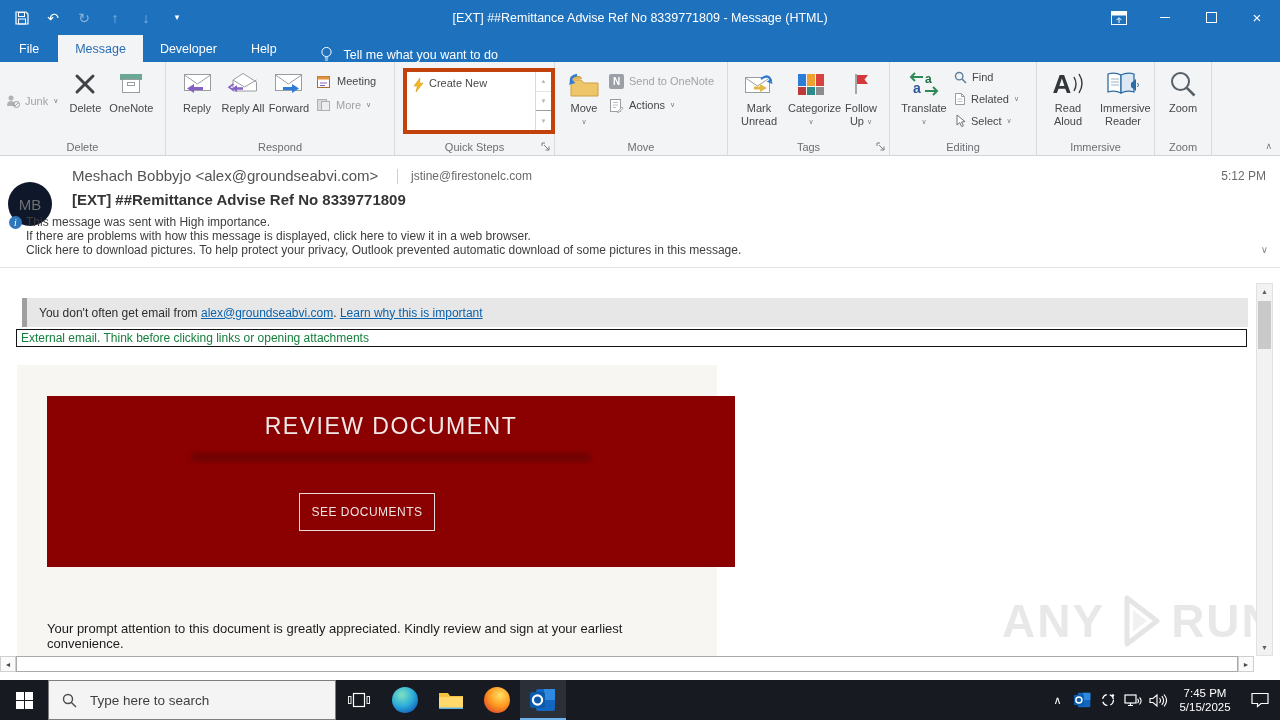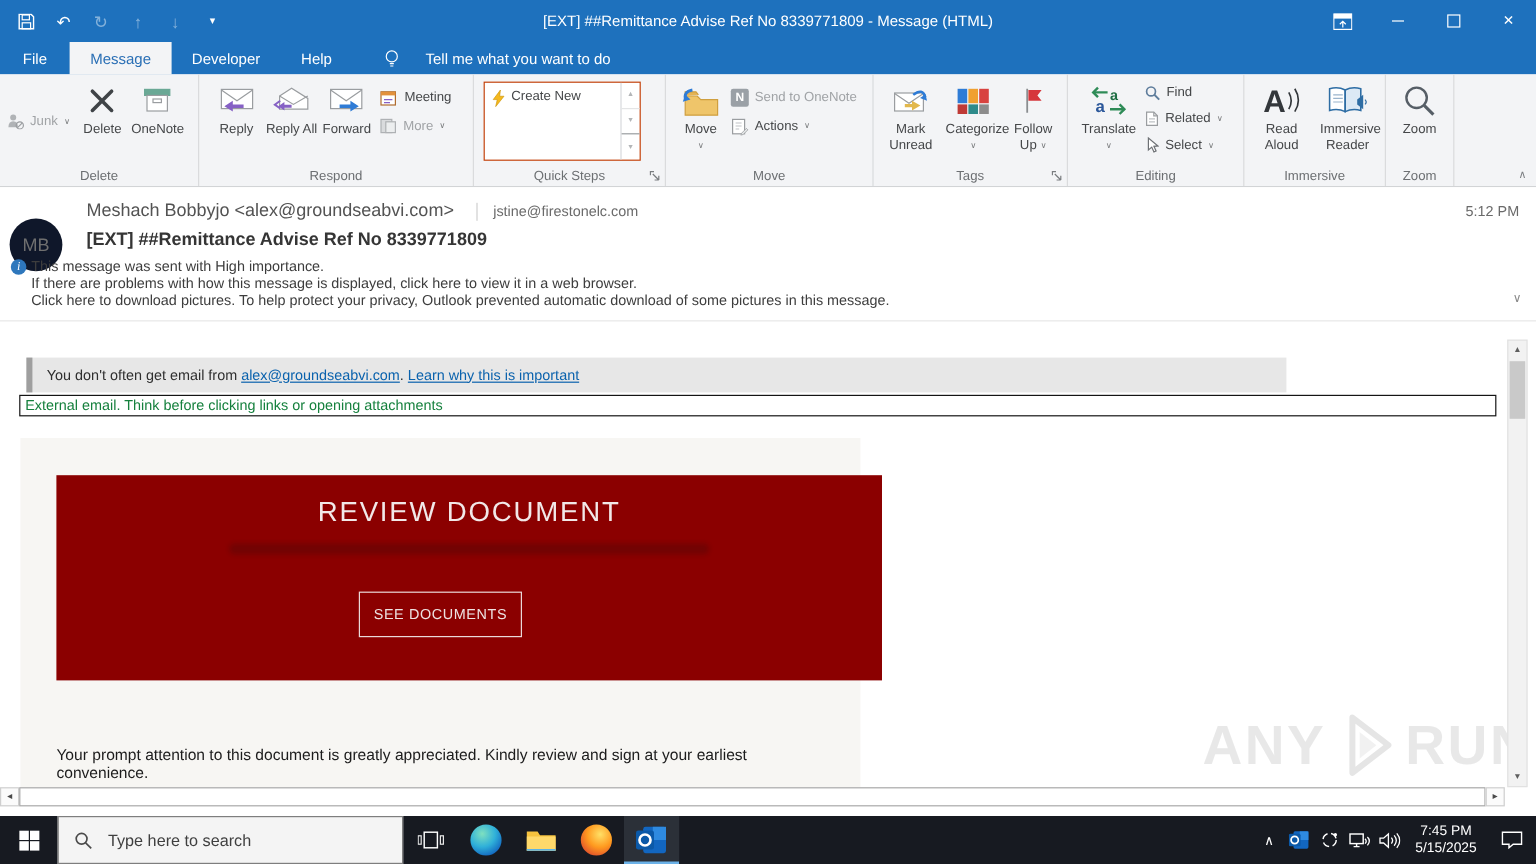--- a/index.html
+++ b/index.html
@@ -14,55 +14,55 @@
   .title-text{position:absolute;left:0;right:0;top:0;height:35px;display:flex;align-items:center;justify-content:center;font-size:12.5px;pointer-events:none}
   .winctl{position:absolute;right:0;top:0;height:35px;display:flex}
   .winbtn{width:46px;height:35px;display:flex;align-items:center;justify-content:center;font-size:15px}
   .min-glyph{width:10px;height:1px;background:#fff}
   .restore-glyph{width:9px;height:9px;border:1px solid #fff;position:relative;background:#1e71bd}
   .restore-glyph:before{content:"";position:absolute;left:2px;top:-4px;width:9px;height:9px;border:1px solid #fff;z-index:-1}
   
   .tabrow{position:absolute;left:0;top:35px;width:1280px;height:27px;background:#1e71bd;display:flex;color:#fff;font-size:12.5px}
   .tab{padding:0 17px;display:flex;align-items:center}
   .tab.sel{background:#f3f4f6;color:#2a6fb5}
-  .tellme{display:flex;align-items:center;gap:22px;margin-left:26px}
+  .tellme{display:flex;align-items:flex-end;gap:11px;margin-left:26px}
   
   .ribbon{position:absolute;left:0;top:62px;width:1280px;height:94px;background:#f3f4f6;border-bottom:1px solid #d2d4d6;box-sizing:border-box;font-size:11px;color:#454749}
   .rg{position:absolute;top:0;height:93px;border-right:1px solid #dadbdd;box-sizing:border-box}
   .rg-label{position:absolute;bottom:2px;left:0;right:0;text-align:center;font-size:11px;color:#6c6f72}
   .rg-row{display:flex;align-items:flex-start;height:76px}
   .bb{display:flex;flex-direction:column;align-items:center;width:46px;padding-top:4px;text-align:center;line-height:13px}
   .bb .ic{height:36px;display:flex;align-items:center;justify-content:center}
   .bb .lbl{max-width:46px}
   .chev{font-size:7px;color:#7a7c7e;vertical-align:1px}
   .smallcol{display:flex;flex-direction:column;justify-content:flex-start;gap:6px;padding-top:10px}
   .sbtn{display:flex;align-items:center;gap:5px;height:18px;white-space:nowrap}
   .grayed{color:#a0a3a6}
   .launcher{position:absolute;right:3px;bottom:3px;width:10px;height:10px}
-  .qs-panel{margin:6px 0 0 8px;width:131px;height:66px;background:#fff;border:1px solid #c2410c;box-sizing:border-box;display:flex}
+  .qs-panel{margin:6px 0 0 8px;width:152px;height:66px;background:#fff;border:4px solid #c2410c;box-sizing:border-box;display:flex}
   .qs-list{flex:1;padding:5px 0 0 6px;display:flex;align-items:flex-start;gap:5px}
   .qs-spin{width:15px;border-left:1px solid #d8dadc;display:flex;flex-direction:column}
   .qs-spin span{flex:1;display:flex;align-items:center;justify-content:center;font-size:6px;color:#b3b5b7}
   .qs-spin span+span{border-top:1px solid #e4e5e6}
   .catgrid{display:grid;grid-template-columns:8px 8px 8px;grid-template-rows:12px 8px;gap:1px}
   .catgrid i{display:block}
   
   .mheader{position:absolute;left:0;top:156px;width:1280px;height:112px;background:#fff;border-bottom:1px solid #e2e2e2;box-sizing:border-box}
   .avatar{position:absolute;left:8px;top:26px;width:44px;height:44px;border-radius:50%;background:#0f172a;color:#6f6f6f;display:flex;align-items:center;justify-content:center;font-size:15px}
   .fromline{position:absolute;left:72px;top:11px;font-size:15px;color:#535353}
   .hdrsep{position:absolute;left:397px;top:13px;height:15px;border-left:1px solid #cfcfcf}
   .toline{position:absolute;left:411px;top:13px;font-size:12px;color:#6a6a6a}
   .time{position:absolute;right:14px;top:13px;font-size:12px;color:#6a6a6a}
   .subject{position:absolute;left:72px;top:35px;font-size:15px;font-weight:700;color:#353535}
   .infoicon{position:absolute;left:9px;top:60px;width:13px;height:13px;border-radius:50%;background:#2e77bc;color:#fff;font-size:10px;font-style:italic;font-family:"Liberation Serif",serif;display:flex;align-items:center;justify-content:center}
   .iline{position:absolute;left:26px;font-size:12px;color:#3d3d3d;white-space:nowrap}
   .hdr-chev{position:absolute;right:12px;top:88px;color:#8a8a8a;font-size:10px}
   
   .reading{position:absolute;left:0;top:268px;width:1280px;height:412px;background:#fff}
-  .banner1{position:absolute;left:22px;top:30px;width:1050px;height:29px;background:#e7e7e7;border-left:5px solid #9f9f9f;box-sizing:border-box;display:flex;align-items:center;padding-left:12px;font-size:12px;color:#2e2e2e;white-space:pre}
+  .banner1{position:absolute;left:22px;top:30px;width:1226px;height:29px;background:#e7e7e7;border-left:5px solid #9f9f9f;box-sizing:border-box;display:flex;align-items:center;padding-left:12px;font-size:12px;color:#2e2e2e;white-space:pre}
   .banner1 a{color:#0a62ad;text-decoration:underline}
   .banner2{position:absolute;left:16px;top:61px;width:1231px;height:18px;border:1px solid #141414;box-sizing:border-box;display:flex;align-items:center;padding-left:4px;font-size:12px;color:#15803d;background:#fff}
   .bodybox{position:absolute;left:17px;top:97px;width:700px;height:292px;background:#f7f6f3}
   .redbanner{position:absolute;left:30px;top:31px;width:640px;height:171px;background:#8b0000}
   .rtitle{position:absolute;top:17px;left:0;right:0;text-align:center;font-size:23px;letter-spacing:1.5px;color:#f2e8e8}
   .ghost{position:absolute;top:57px;left:21%;width:58%;height:9px;background:#5e0606;opacity:.55;filter:blur(2px);border-radius:4px}
   .seebtn{position:absolute;left:252px;top:97px;width:136px;height:38px;border:1px solid #ead9d9;background:transparent;color:#eee2e2;font-size:12px;letter-spacing:.5px;font-family:inherit}
   .para{position:absolute;left:30px;top:256px;width:600px;font-size:13px;color:#1c1c1c;line-height:15px}
   .watermark{position:absolute;left:1002px;top:322px;display:flex;align-items:center;gap:2px;font-weight:700;font-size:46px;letter-spacing:2px;color:#dadada;opacity:.6;pointer-events:none}
   

